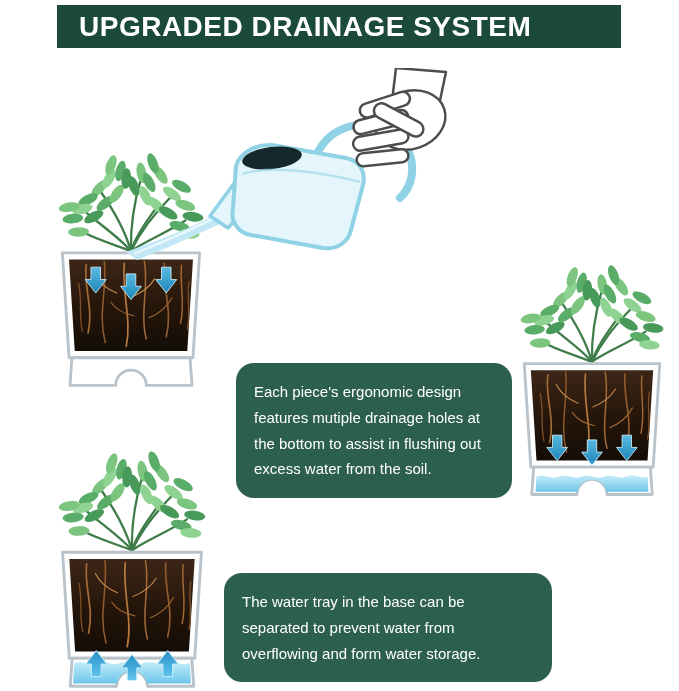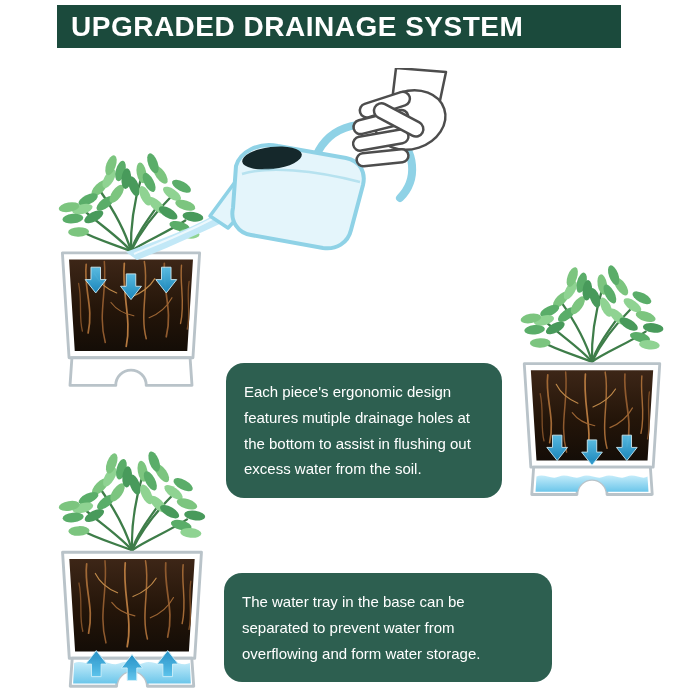--- a/index.html
+++ b/index.html
@@ -1,33 +1,33 @@
 <!DOCTYPE html>
 <html><head>
 <meta charset="utf-8">
 <style>
   html,body{margin:0;padding:0;background:#ffffff;}
   body{font-family:"Liberation Sans", sans-serif;}
   .canvas{position:relative;width:679px;height:691px;background:#fff;overflow:hidden;}
 
   .banner{position:absolute;left:57px;top:5px;width:564px;height:43px;
           background:#1b4a3c;display:flex;align-items:center;padding-left:10px;box-sizing:border-box;}
-  .banner h1{margin:4px;color:#ffffff;font-size:28px;font-weight:700;letter-spacing:.5px;white-space:nowrap;}
+  .banner h1{margin:12px;color:#ffffff;font-size:28px;font-weight:700;letter-spacing:.5px;white-space:nowrap;}
 
   .illus{position:absolute;}
   .illus svg{display:block;width:100%;height:auto;}
   .watering{left:100px;top:68px;width:370px;}
   .planter-a{left:50px;top:150px;width:162px;}
   .planter-b{left:512px;top:262px;width:160px;}
   .planter-c{left:50px;top:448px;width:164px;}
 
   .callout{position:absolute;background:#2d5f50;color:#ffffff;border-radius:18px;
            padding:16px 18px;box-sizing:border-box;}
   .callout p{margin:0;font-size:15px;line-height:1.72;}
-  .callout-1{left:226px;top:363px;width:276px;}
+  .callout-1{left:236px;top:363px;width:276px;}
   .callout-2{left:224px;top:573px;width:328px;}
 </style>
 </head>
 <body>
 
 <div class="canvas">
 
   <svg width="0" height="0" style="position:absolute" aria-hidden="true">
     <defs>
       <linearGradient id="soilGrad" x1="0" y1="0" x2="0" y2="1">

